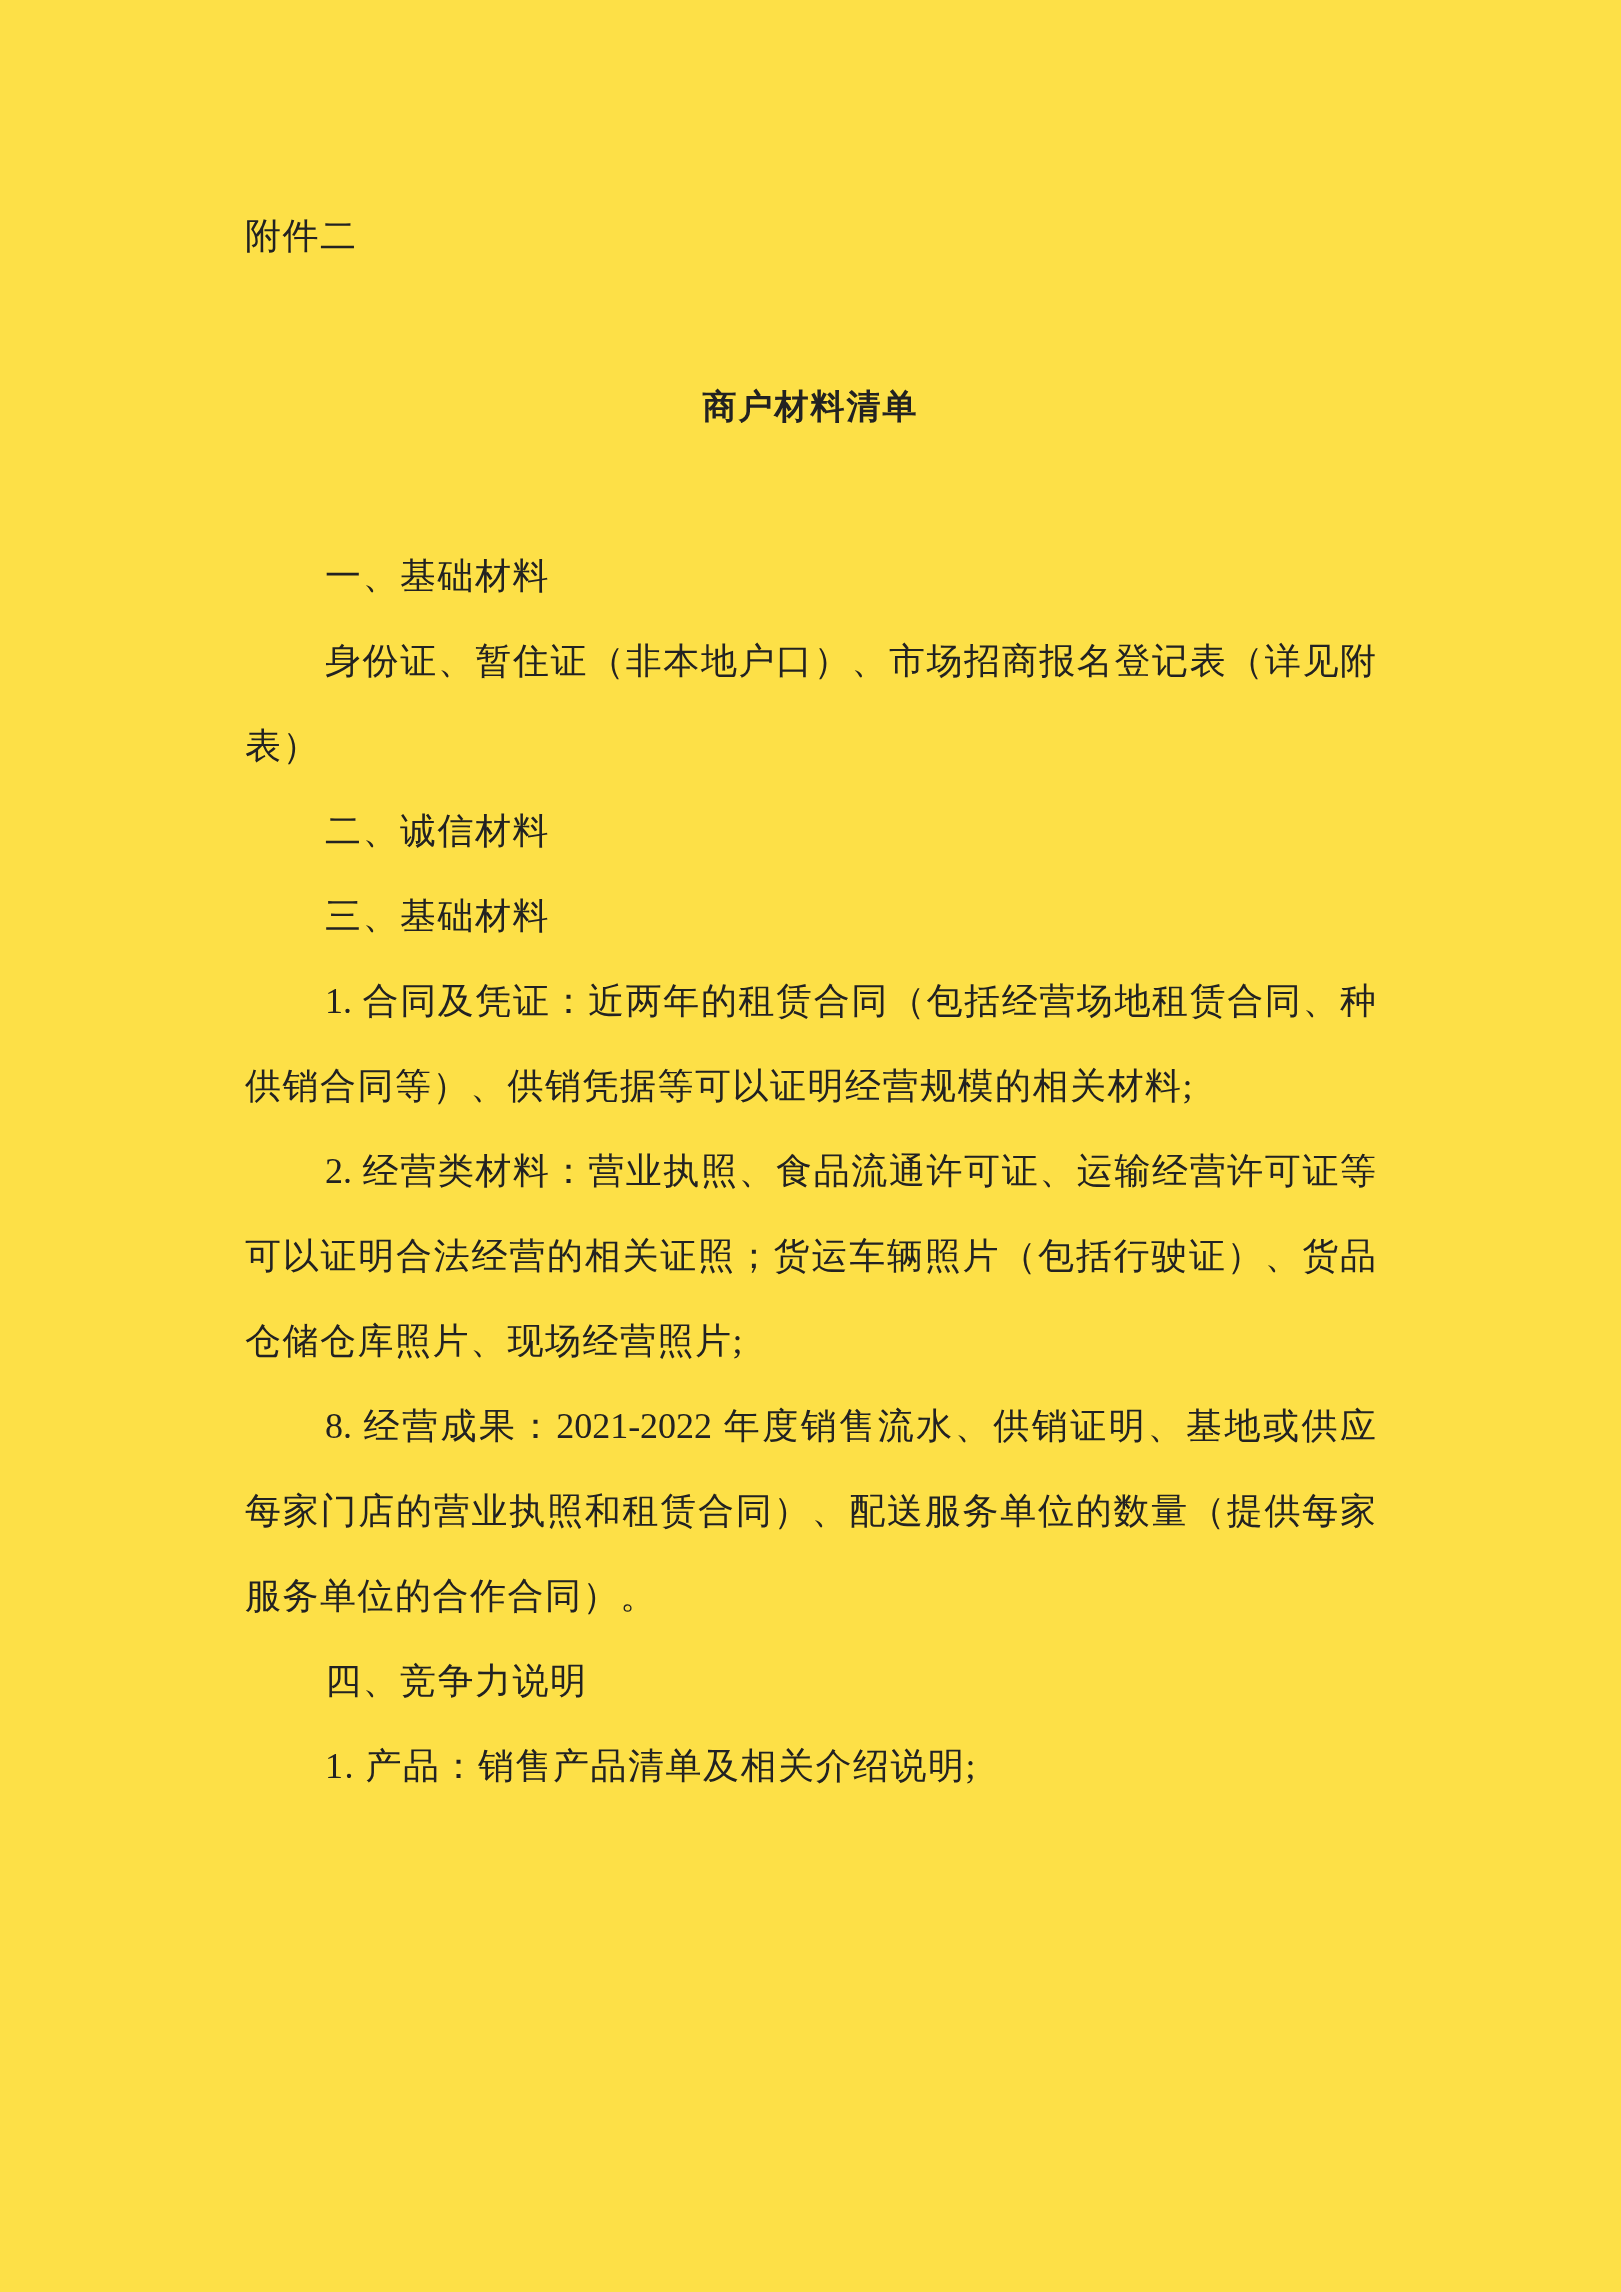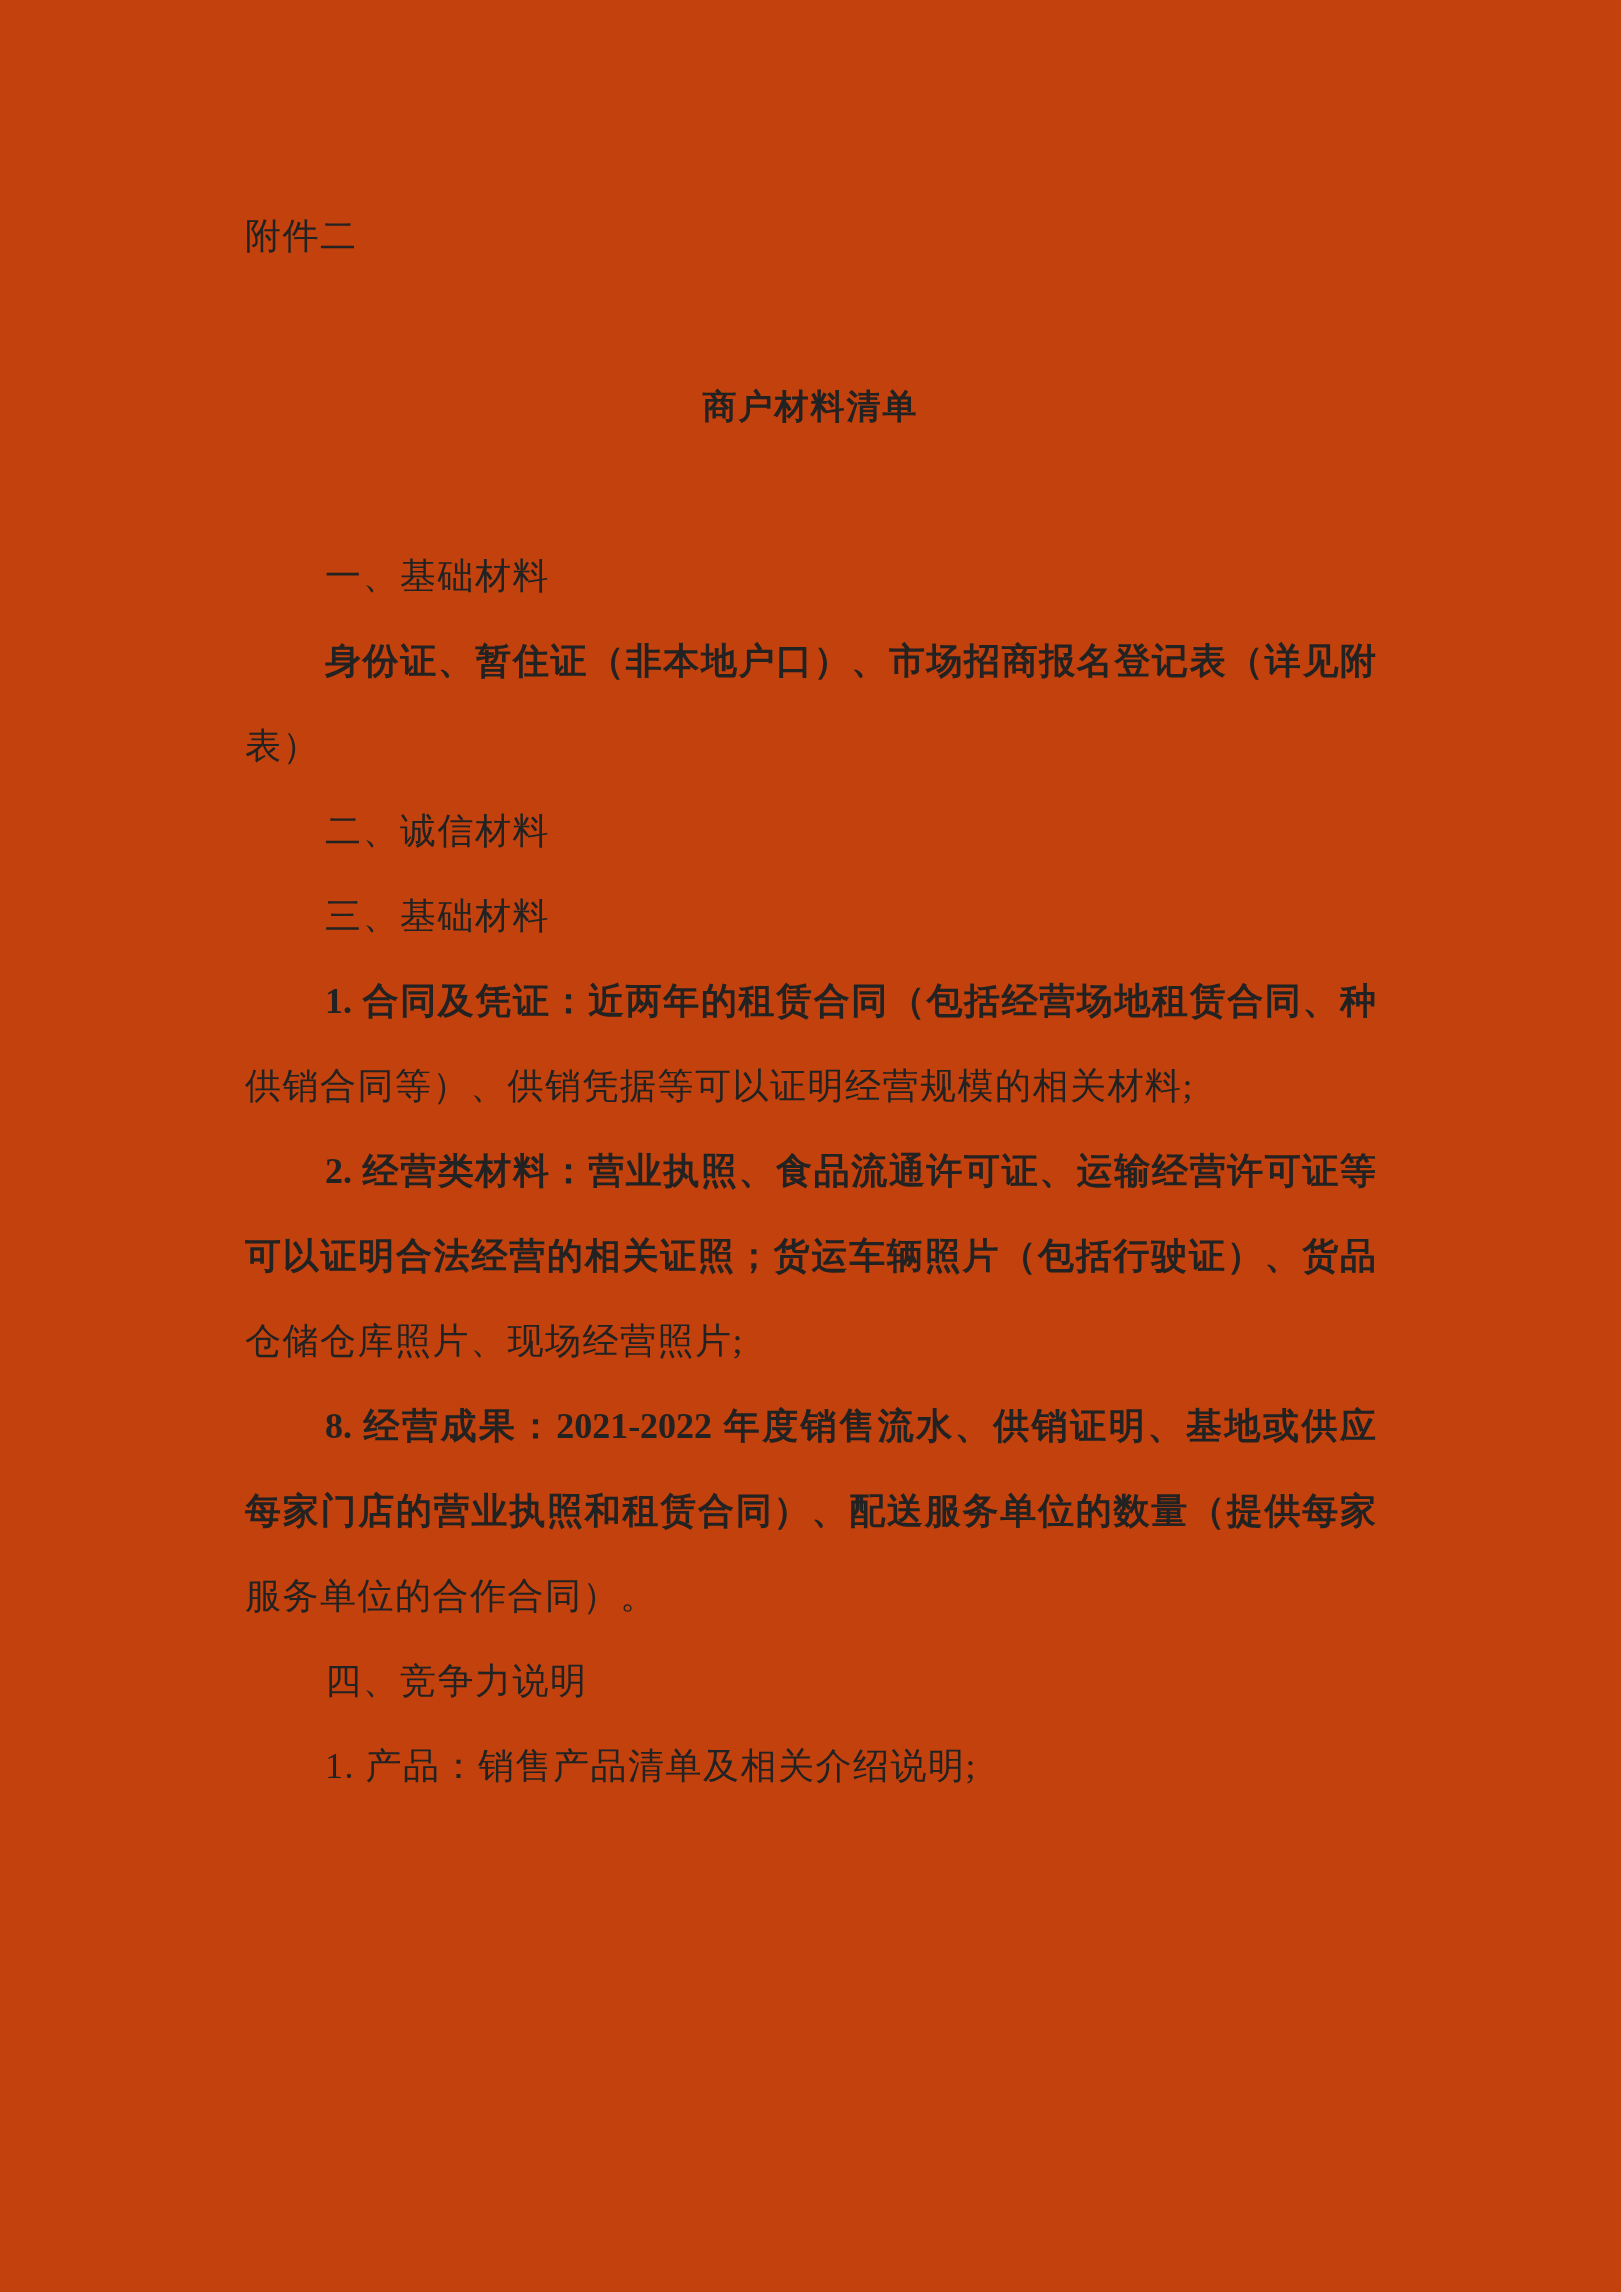--- a/index.html
+++ b/index.html
@@ -4,21 +4,21 @@
 <style>
   html, body {
     margin: 0;
     padding: 0;
     background: #ffffff;
   }
   .page {
     position: relative;
     width: 1621px;
     height: 2293px;
-    background: #c2410c;
+    background: #fde047;
     overflow: hidden;
     font-family: "Liberation Serif", "DejaVu Serif", serif;
     color: #222222;
   }
   .text-block {
     position: absolute;
     left: 245px;
     top: 194px;
     width: 1131px;
     font-size: 36px;
@@ -40,21 +40,20 @@
   .line.indent,
   .line.indent-justify {
     text-indent: 80px;
   }
   .line.justify,
   .line.indent-justify {
     letter-spacing: 0;
     white-space: normal;
     text-align: justify;
     text-align-last: justify;
-    font-weight: bold;
   }
 </style>
 </head>
 <body>
 
 <div class="page">
   <div class="text-block" id="doc-lines">
       <div class="line plain">附件二</div>
       <div class="line blank">&nbsp;</div>
       <div class="line title">商户材料清单</div>

